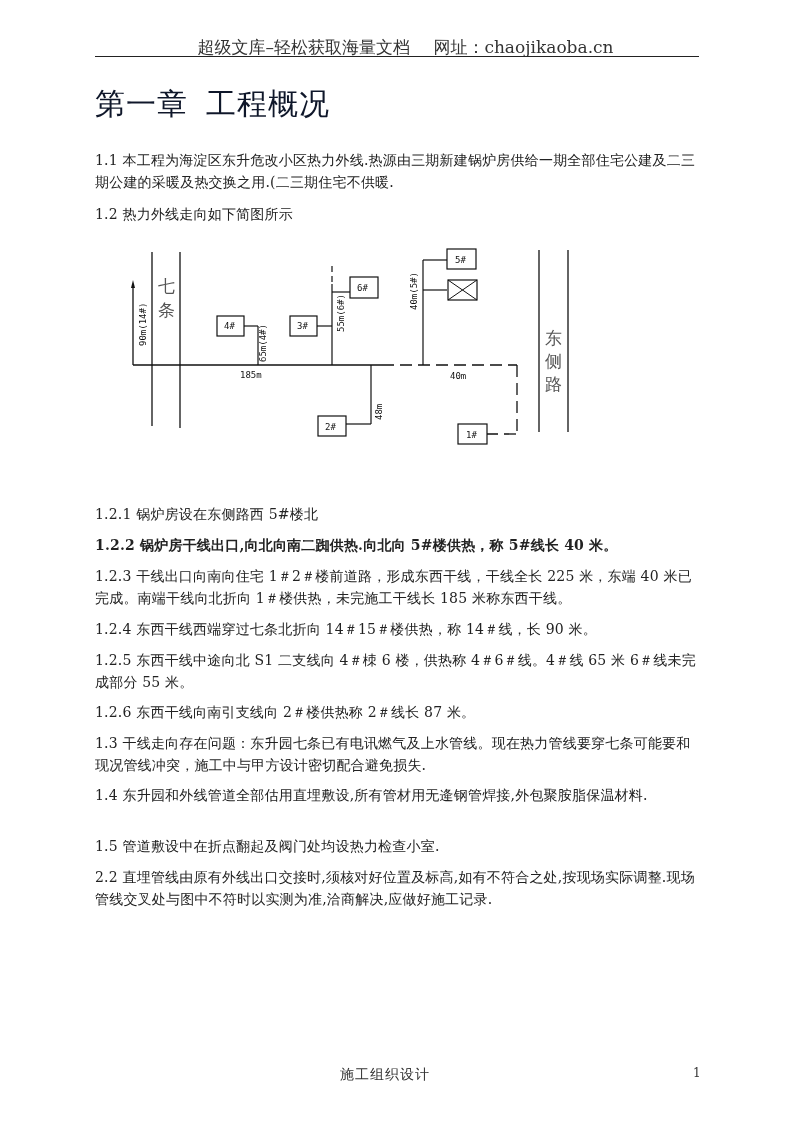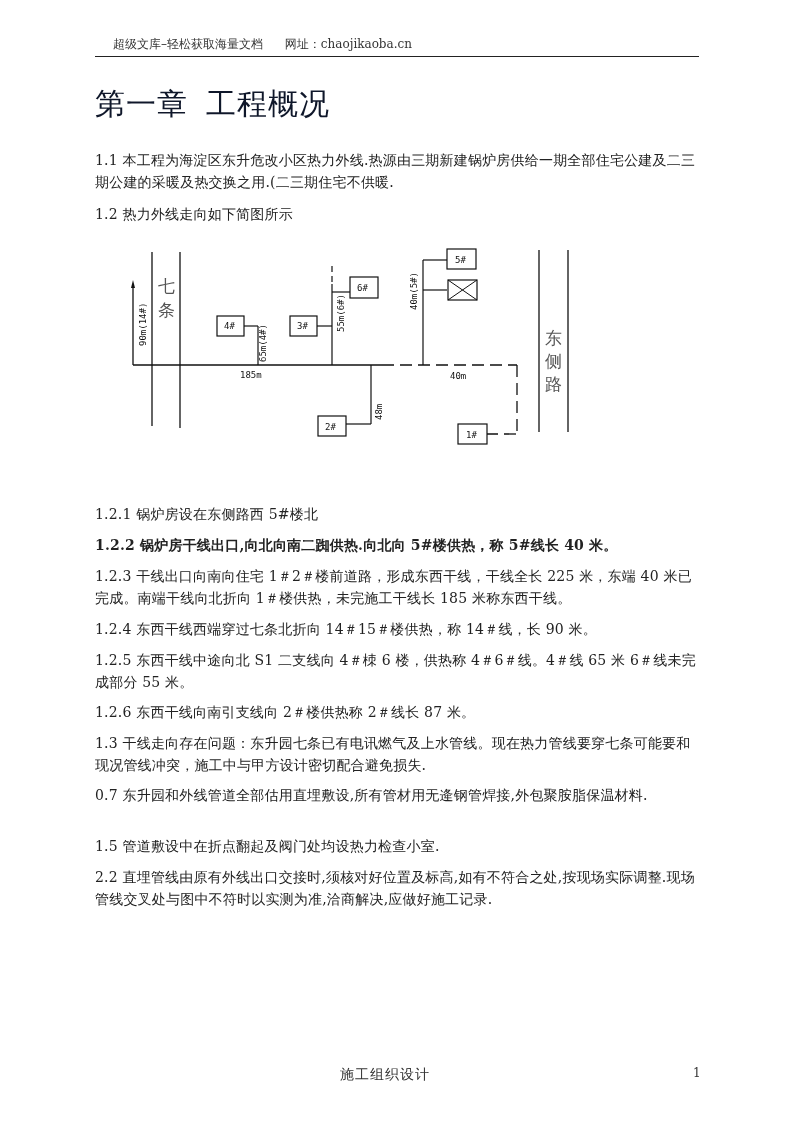--- a/index.html
+++ b/index.html
@@ -1,19 +1,19 @@
 <!DOCTYPE html>
 <html><head>
   <meta charset="utf-8">
   <style>
     html, body { margin: 0; padding: 0; background: #ffffff; }
     body { width: 793px; height: 1122px; position: relative; overflow: hidden;
            font-family: "DejaVu Serif", "Liberation Serif", serif; color: #1a1a1a; }
     .header { position: absolute; left: 95px; right: 95px; top: 36px; height: 18px;
-              font-size: 12px; color: #333; text-align: left; }
+              font-size: 17px; color: #333; text-align: center; }
     .header span { margin-left: 18px; }
     .header-rule { position: absolute; left: 95px; width: 604px; top: 56px; height: 0;
                    border-top: 1px solid #222; }
     .title { position: absolute; left: 95px; top: 84px; font-size: 30px; font-weight: normal;
              font-family: "DejaVu Sans", "Liberation Sans", sans-serif; letter-spacing: 1px; color: #0f172a; }
     .title .gap { display: inline-block; width: 18px; }
     .para { position: absolute; left: 95px; width: 606px; font-size: 14px; line-height: 22px;
             color: #222; margin: 0; letter-spacing: 0.2px; }
     .diagram { position: absolute; left: 120px; top: 240px; width: 470px; height: 210px; }
     .diagram text { font-family: "DejaVu Sans Mono", "Liberation Mono", monospace; font-size: 9px; fill: #111; }
@@ -108,18 +108,18 @@
   </svg>
 </div>
 
 <p class="para" style="top:503px;">1.2.1 锅炉房设在东侧路西 5#楼北</p>
 <p class="para" style="top:534px;font-weight:bold;">1.2.2 锅炉房干线出口,向北向南二踟供热.向北向 5#楼供热，称 5#线长 40 米。</p>
 <p class="para" style="top:565px;">1.2.3 干线出口向南向住宅 1＃2＃楼前道路，形成东西干线，干线全长 225 米，东端 40 米已完成。南端干线向北折向 1＃楼供热，未完施工干线长 185 米称东西干线。</p>
 <p class="para" style="top:618px;">1.2.4 东西干线西端穿过七条北折向 14＃15＃楼供热，称 14＃线，长 90 米。</p>
 <p class="para" style="top:649px;">1.2.5 东西干线中途向北 S1 二支线向 4＃栜 6 楼，供热称 4＃6＃线。4＃线 65 米 6＃线未完成部分 55 米。</p>
 <p class="para" style="top:701px;">1.2.6 东西干线向南引支线向 2＃楼供热称 2＃线长 87 米。</p>
 <p class="para" style="top:732px;">1.3 干线走向存在问题：东升园七条已有电讯燃气及上水管线。现在热力管线要穿七条可能要和现况管线冲突，施工中与甲方设计密切配合避免损失.</p>
-<p class="para" style="top:784px;">0.7 东升园和外线管道全部估用直埋敷设,所有管材用无逄钢管焊接,外包聚胺脂保温材料.</p>
+<p class="para" style="top:784px;">1.4 东升园和外线管道全部估用直埋敷设,所有管材用无逄钢管焊接,外包聚胺脂保温材料.</p>
 <p class="para" style="top:835px;">1.5 管道敷设中在折点翻起及阀门处均设热力检查小室.</p>
 <p class="para" style="top:866px;">2.2 直埋管线由原有外线出口交接时,须核对好位置及标高,如有不符合之处,按现场实际调整.现场管线交叉处与图中不符时以实测为准,洽商解决,应做好施工记录.</p>
 
 <div class="footer-label">施工组织设计</div>
 <div class="page-num">1</div>
 
 </body></html>

